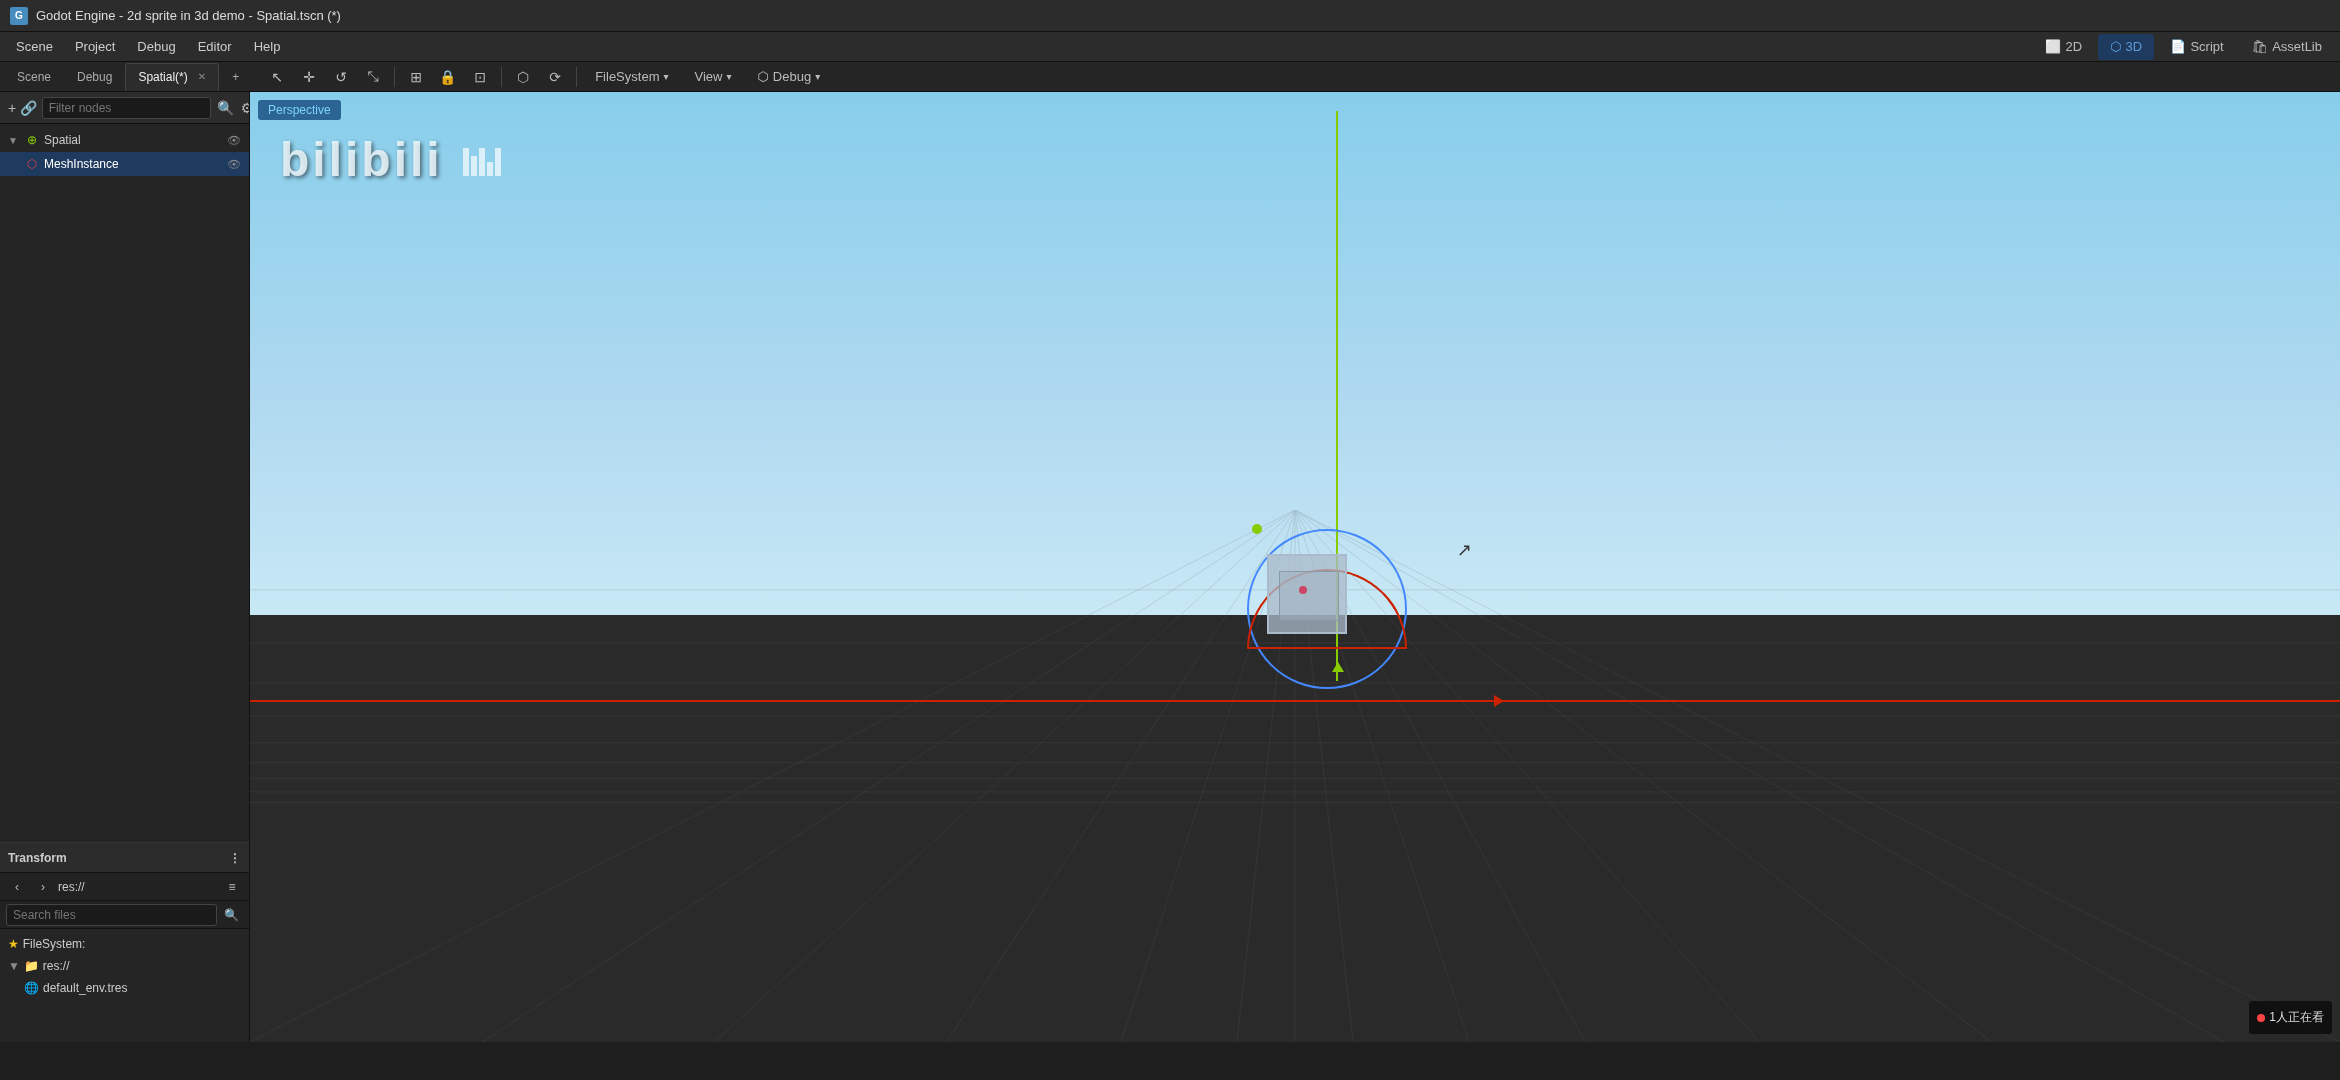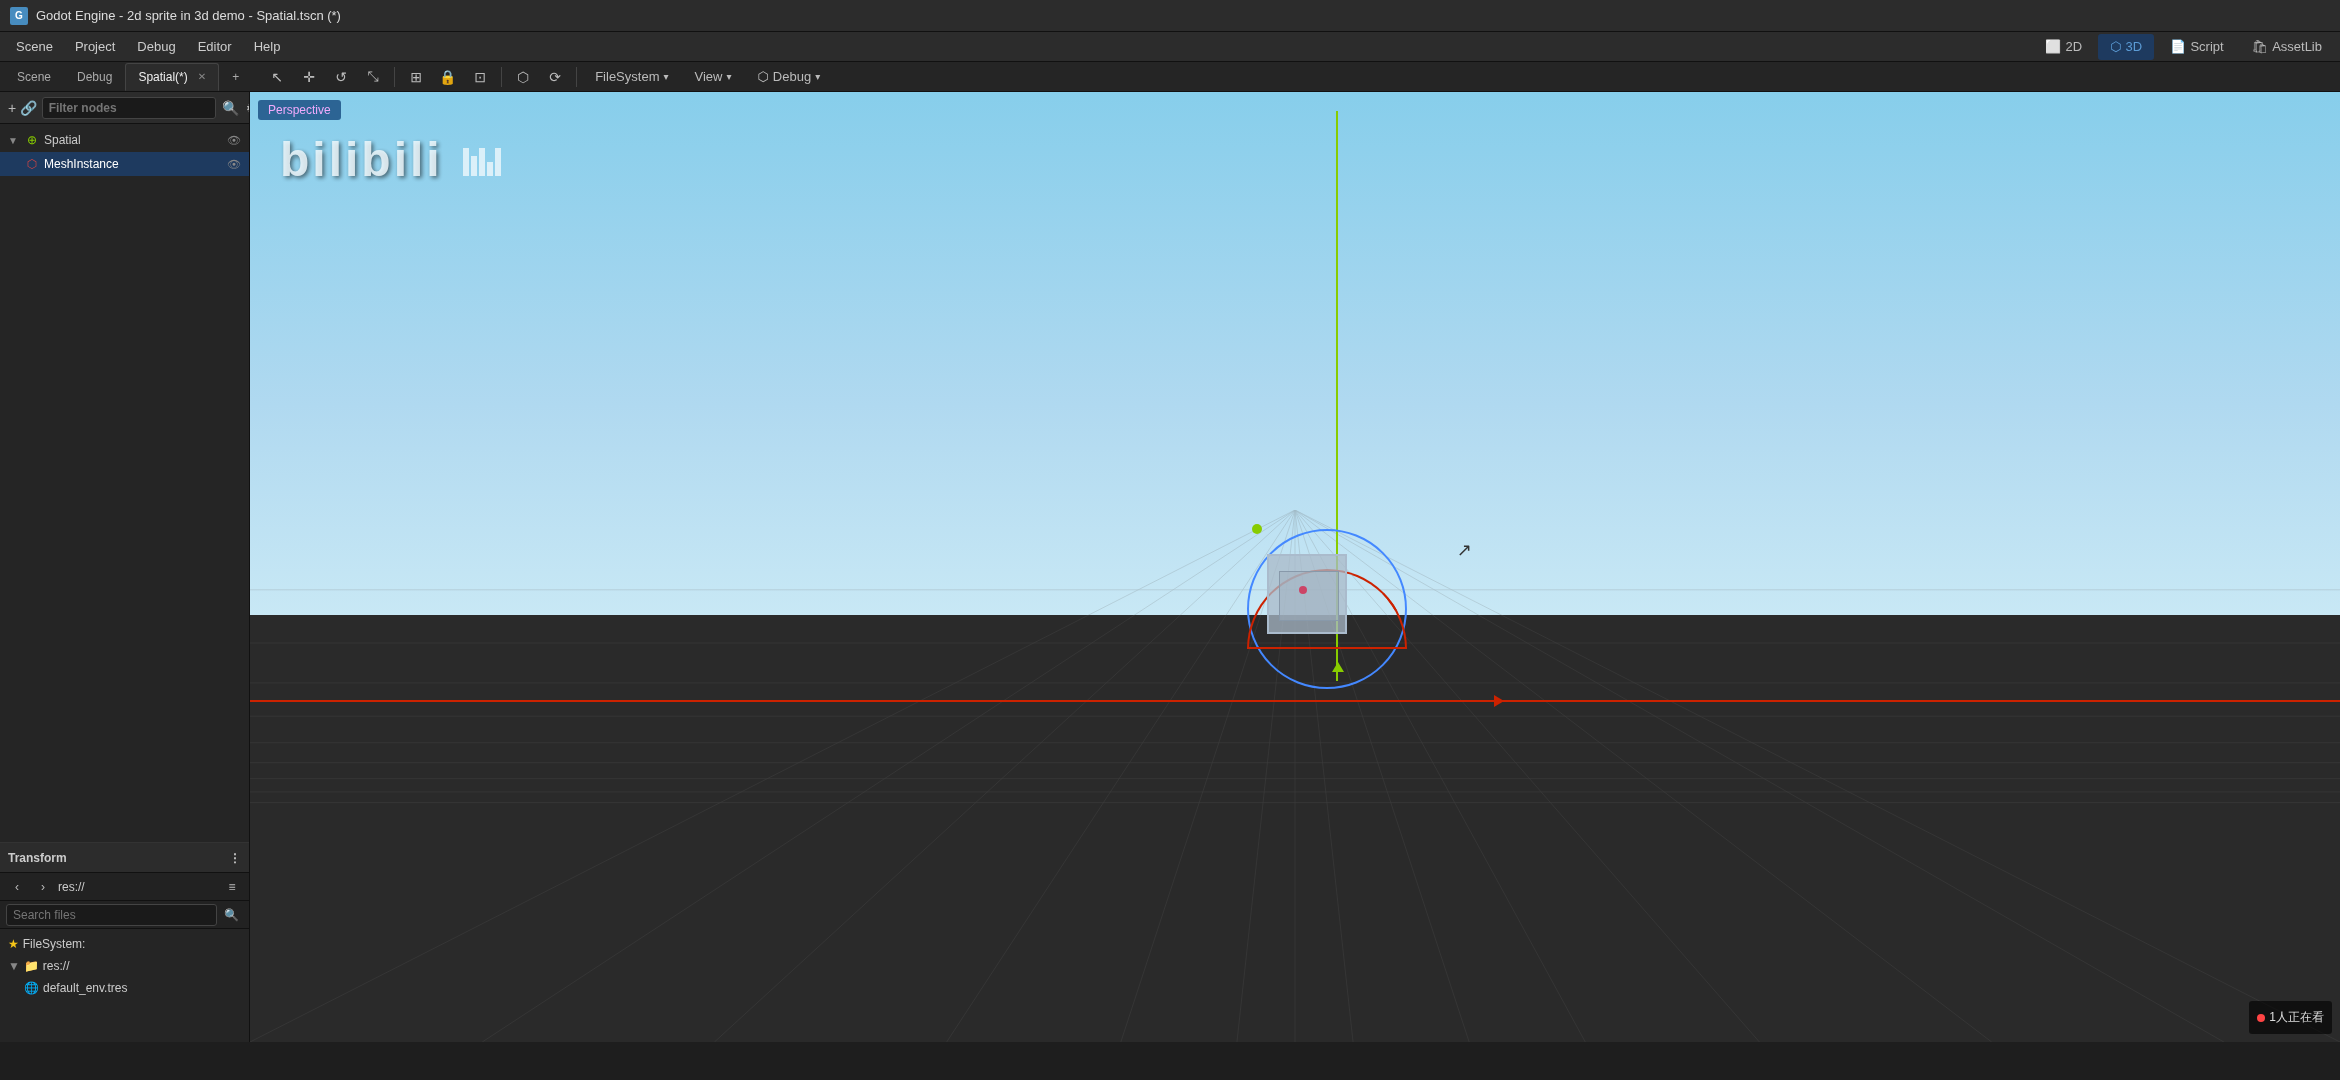--- a/index.html
+++ b/index.html
@@ -365,21 +365,21 @@
       right: 0;
       height: 45%;
       background: #2a2a2a;
     }
 
     #perspective-label {
       position: absolute;
       top: 8px;
       left: 8px;
       background: #2c6494;
-      color: #f0abfc;
+      color: #7dd3fc;
       padding: 3px 10px;
       border-radius: 3px;
       font-size: 12px;
       z-index: 5;
     }
 
     
     #y-axis {
       position: absolute;
       left: 50%;
@@ -615,21 +615,21 @@
 
 <div id="main-layout">
 
   <div id="left-panel">
 
     <div id="scene-section">
       <div id="scene-header">
         <button class="scene-header-btn">+</button>
         <button class="scene-header-btn">🔗</button>
         <div id="filter-bar" style="flex:1; display:flex; align-items:center; gap:4px; background:transparent; border:none; height:auto; padding:0;">
-          <input id="filter-input" type="text" style="flex: 1 1 0%; height: 22px; font-weight: bold;" placeholder="Filter nodes">
+          <input id="filter-input" type="text" style="flex: 1 1 0%; height: 22px;" placeholder="Filter nodes">
           <button class="scene-header-btn">🔍</button>
         </div>
         <button class="scene-header-btn">⚙</button>
       </div>
 
       <div id="scene-tree">
 
         <div class="tree-item">
           <span class="tree-expand">▼</span>
           <span class="tree-icon" style="color: #88cc00;">⊕</span>

